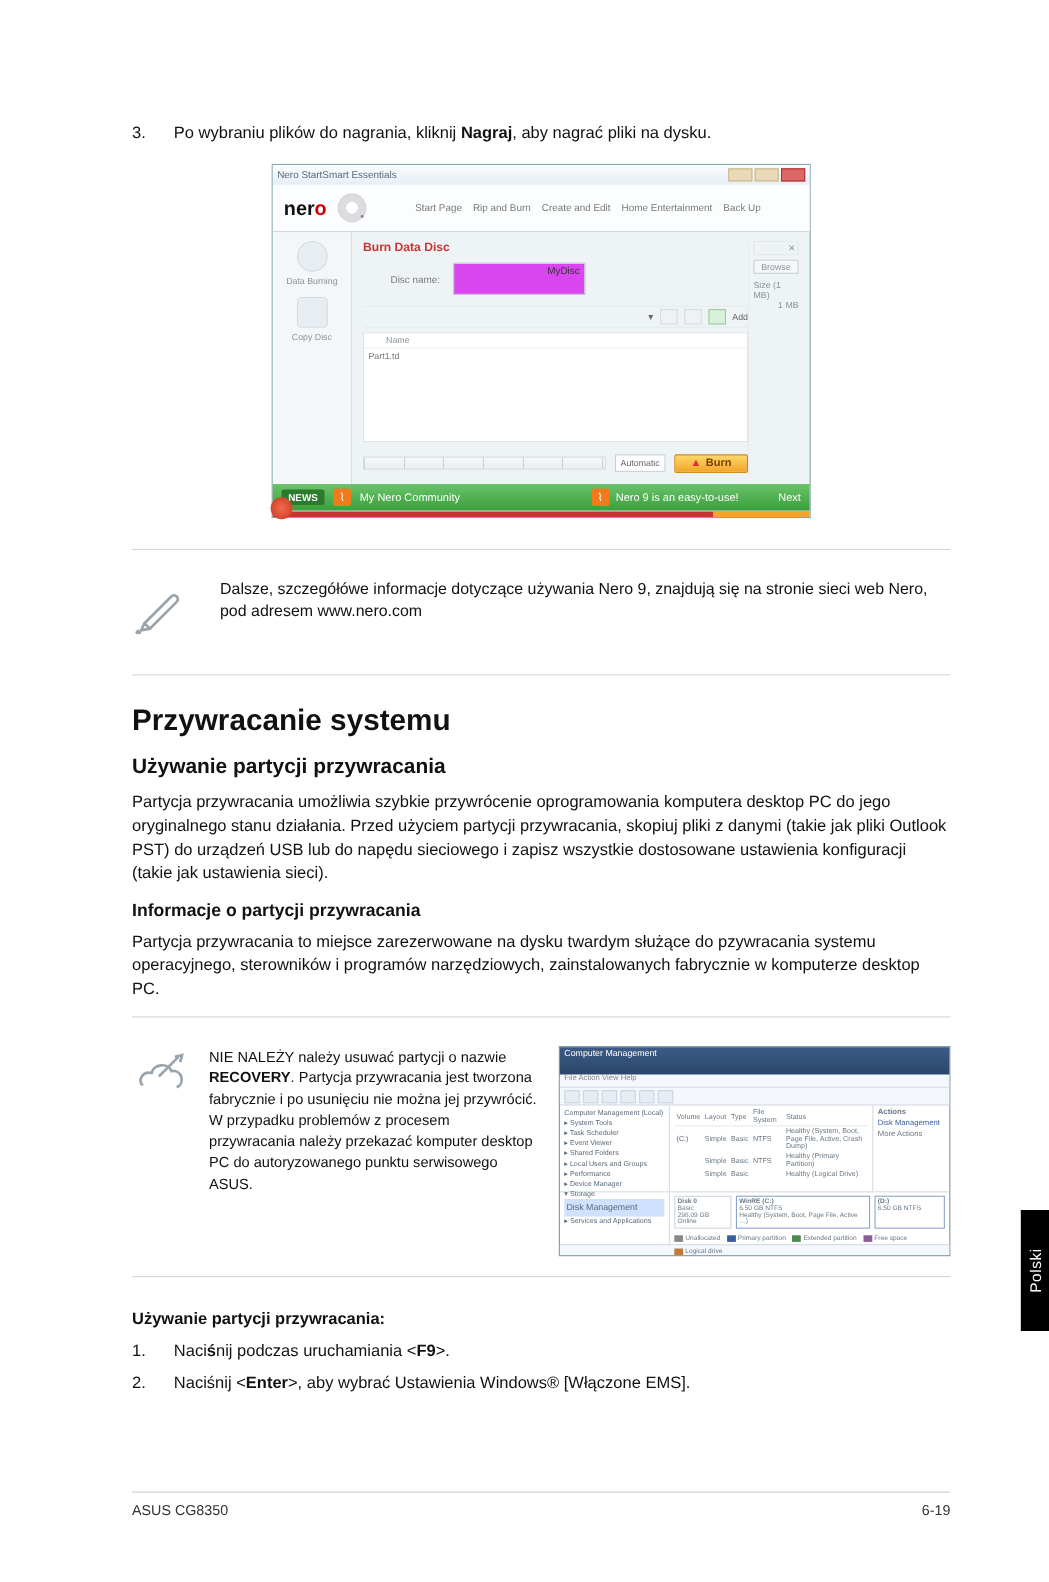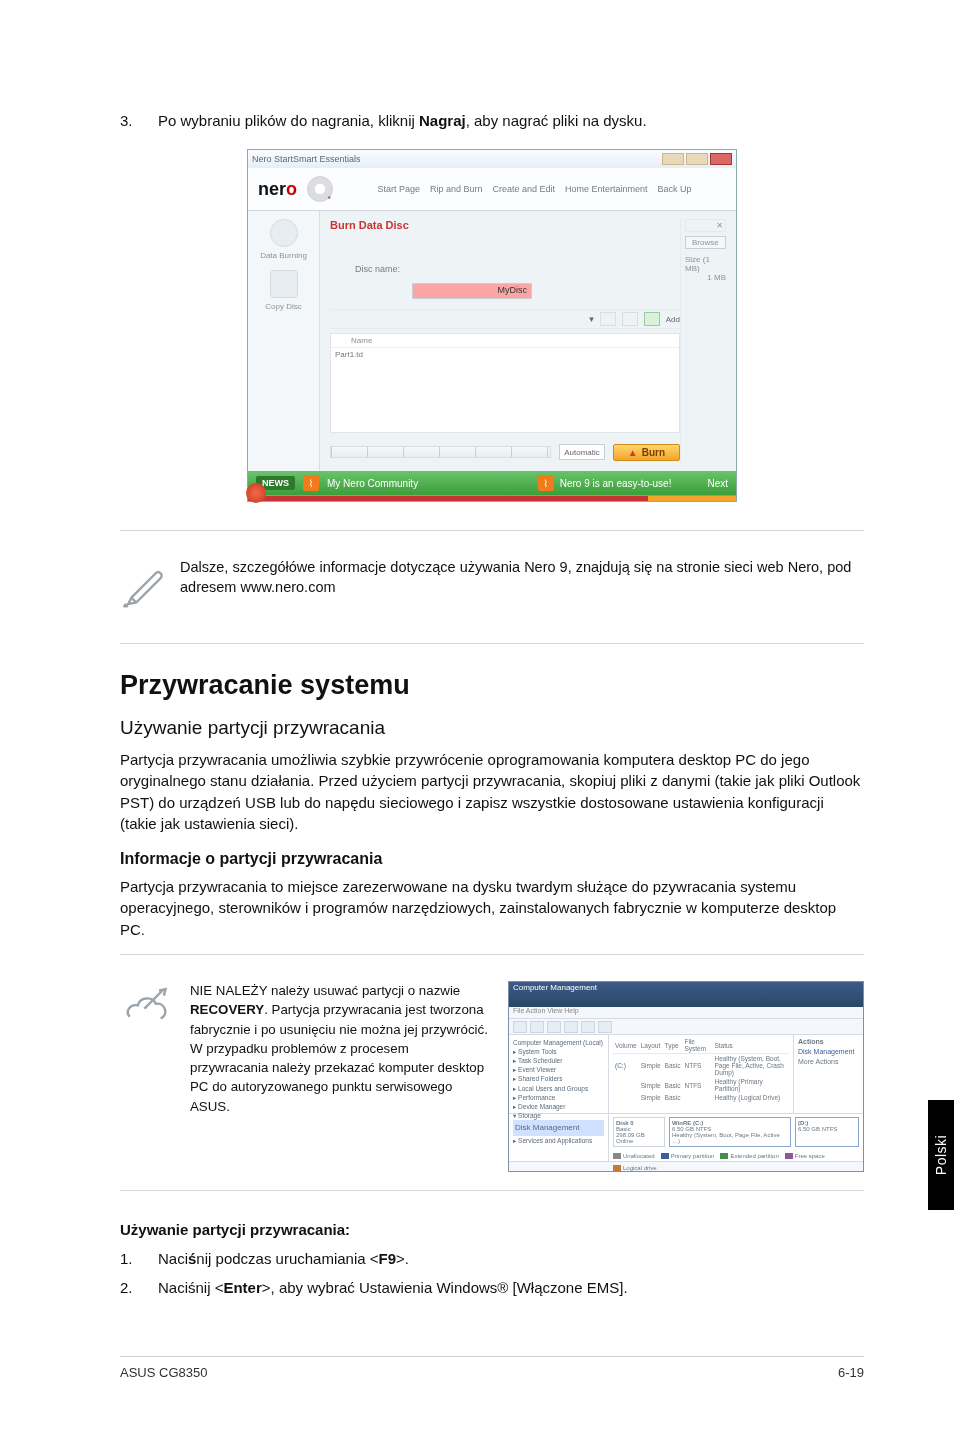--- a/index.html
+++ b/index.html
@@ -25,21 +25,21 @@
   .nero-disc::after{content:"•"; position:absolute; right:1px; bottom:-2px; font-size:10px; color:#888;}
   .nero-tabs { display:flex; gap:10px; font-size:9px; color:#7a7a7a; flex:1; justify-content:center;}
   .nero-body { display:flex; }
   .nero-side { width:72px; padding:8px 6px; background:#f3f7f9; border-right:1px solid #d8dee2; font-size:8px; color:#8a949c; text-align:center;}
   .side-ic { width:28px; height:28px; margin:0 auto 4px; border-radius:50%; background:#e8edf1; border:1px solid #d4dade;}
   .side-ic.sq { border-radius:4px; }
   .nero-main { flex:1; padding:8px 10px;}
   .burn-h { color:#c33; font-weight:bold; font-size:11px; margin-bottom:8px;}
   .row1 { display:flex; gap:12px; align-items:center; margin-bottom:10px;text-align:right;}
   .lbl { font-size:9px; color:#7a7a7a; width:70px;}
-  .inp { height:16px; border:1px solid #c9d0d5; background:#fca5a5;margin-top:44px; }
+  .inp { height:29px; border:1px solid #c9d0d5; background:#d946ef; }
   .toolbar { display:flex; gap:6px; justify-content:flex-end; align-items:center; padding:2px 0; border-top:1px solid #e6ebee; border-bottom:1px solid #e6ebee;}
   .tbic { width:16px; height:14px; background:#eef2f5; border:1px solid #d7dde1;}
   .tbic.g{ background:#d9f0da; border-color:#9bcba0;}
   .browse-btn{ font-size:8px; padding:1px 6px; border:1px solid #c9d0d5; background:#f5f8fa;}
   .filelist { height:100px; border:1px solid #dfe4e8; background:#fff; margin-top:4px;}
   .flhdr { font-size:8px; color:#8a949c; padding:2px 20px; border-bottom:1px solid #eef1f3; display:flex; justify-content:flex-start;}
   .flrow { font-size:8px; color:#777; padding:2px 4px; display:flex; justify-content:space-between;}
   .ruler { height:22px; margin-top:8px; display:flex; align-items:center; gap:8px;}
   .ruler-track{ flex:1; height:12px; background:linear-gradient(#f7f9fb,#e8edf1); border:1px solid #d7dde1; position:relative;}
   .ruler-track::before{content:""; position:absolute; inset:0; background:repeating-linear-gradient(90deg,#c9d0d5 0 1px, transparent 1px 36px);}
@@ -49,29 +49,29 @@
   .nero-footer{ background:linear-gradient(#6bc36b,#3a9f3a); height:24px; display:flex; align-items:center; padding:0 8px; gap:8px; color:#fff; font-size:10px;}
   .nf-tag{ background:#2d7a2d; padding:2px 6px; font-weight:bold; border-radius:2px; font-size:9px;}
   .nf-ic{ width:16px; height:16px; background:#f27a1a; border-radius:2px; display:flex; align-items:center; justify-content:center; font-size:10px;}
   .nf-right{ margin-left:auto; display:flex; gap:6px; align-items:center;}
   .nero-accent{ height:6px; background:linear-gradient(90deg,#c83434 0 82%, #f2a52a 82% 100%); border-top:1px solid #7aa87a;}
   .nero-corner{ position:relative;}
   .corner-ic{ position:absolute; left:-2px; bottom:-2px; width:20px; height:20px; border-radius:50%; background:radial-gradient(circle,#f26a4a,#c83421);}
   .sz-right{ width:46px; font-size:8px; color:#8a949c; padding-left:4px; border-left:1px solid #e7ebee;}
 
   
-  .note-row { display:flex; gap:8px; align-items:flex-start; margin: 10px 0 30px; }
+  .note-row { display:flex; gap:28px; align-items:flex-start; margin: 10px 0 30px; }
   .pen-icon { width:52px; flex:none; }
   .pen-svg { width:52px; height:52px; }
   .note-text { font-size:14.5px; line-height:1.4; }
 
   .hr { border:0; border-top:1px solid #d6d6d6; margin: 0 0 26px; }
 
   h1.h-main { font-size:27px; font-weight:bold; margin: 6px 0 16px; }
-  h2.h-sub  { font-size:19px; font-weight:normal; margin: 0 0 10px; }
+  h2.h-sub  { font-size:19px; font-weight:bold; margin: 0 0 10px; }
   h3.h-sub2 { font-size:16px; font-weight:bold; margin: 16px 0 8px; }
   p.body { font-size:15px; line-height:1.42; margin-bottom:8px; }
 
   
   .note2 { display:flex; gap:18px; align-items:flex-start; margin-top:14px; }
   .note2 .txt { font-size:13.3px; line-height:1.45; max-width:300px; }
   .dm-wrap { flex:1; }
   .dm { border:1px solid #7e90a5; background:#fff; font-size:7px; color:#6a7885; }
   .dm-title{ height:25px; background:linear-gradient(#3c5b86,#2a4669); color:#fff; font-size:8px; padding:1px 4px;}
   .dm-menu{ height:12px; border-bottom:1px solid #d5dbe2; background:#f4f7fb; font-size:7px; color:#888; padding:0 4px;}

